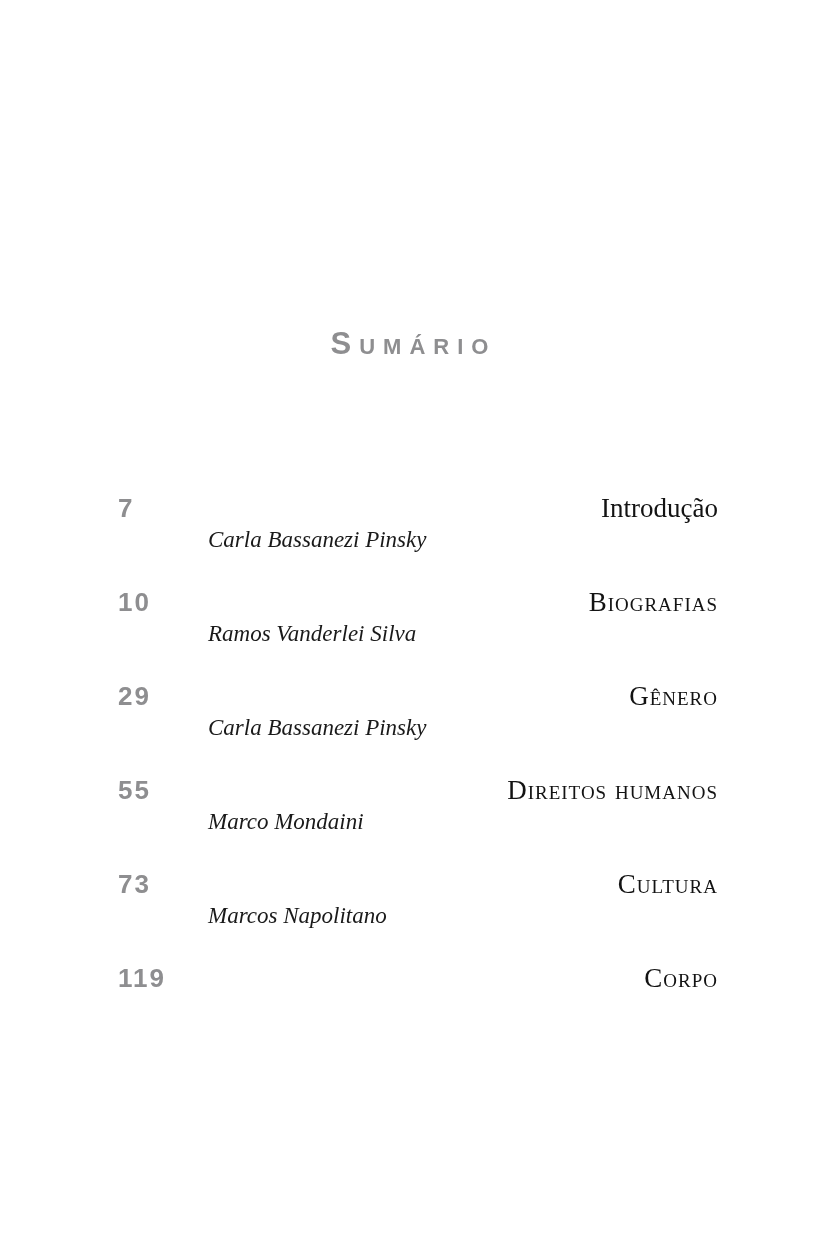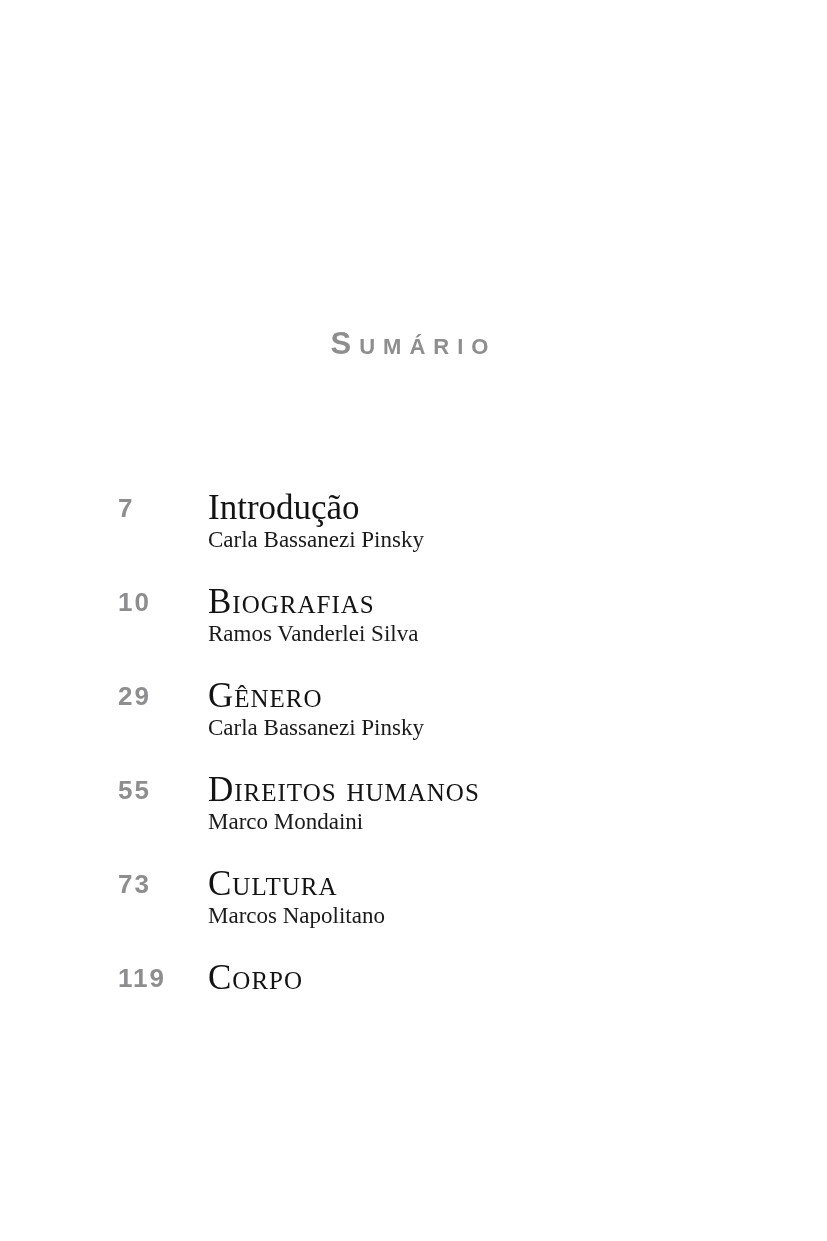--- a/index.html
+++ b/index.html
@@ -48,30 +48,32 @@
     font-size: 26px;
     line-height: 36px;
     letter-spacing: 2px;
     color: #8e8e90;
   }
   .toc-body {
     flex: 1 1 auto;
   }
   .toc-title {
     font-family: "Liberation Serif", serif;
-    font-size: 35px;
+    font-size: 27px;
     line-height: 36px;
     color: #131313;
+    text-align: right;
   }
   .toc-title.caps {
     font-variant: small-caps;
     letter-spacing: 1px;
   }
   .toc-author {
     font-family: "Liberation Serif", serif;
+    font-style: italic;
     font-size: 23px;
     line-height: 28px;
     color: #1a1a1a;
   }
 </style>
 </head>
 <body>
 
 <div class="page">
 

